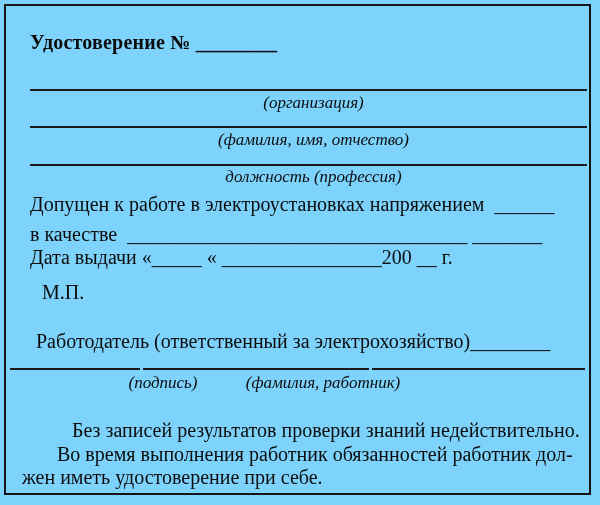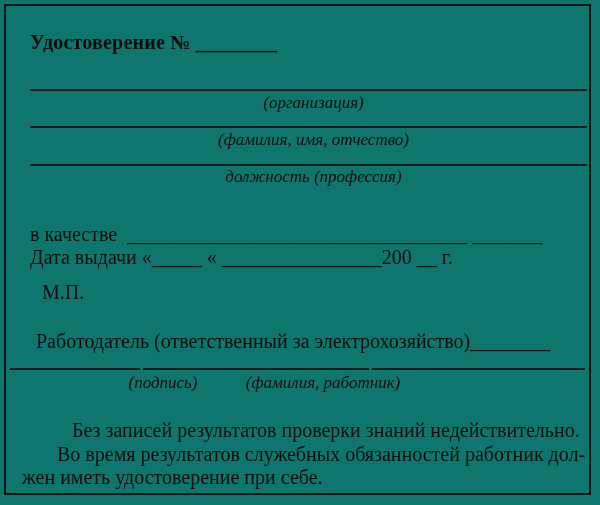--- a/index.html
+++ b/index.html
@@ -1,19 +1,19 @@
 <!DOCTYPE html>
 <html><head>
 <meta charset="utf-8">
 <style>
   html,body{margin:0;padding:0;background:#ffffff;}
   .page{
     position:relative;
     width:600px;height:505px;
-    background:#0f766e;
+    background:#7dd3fc;
     color:#0d0d0d;
     font-family:"Liberation Serif","DejaVu Serif",serif;
     overflow:hidden;
   }
   .frame{
     position:absolute;
     left:4px;top:4px;
     width:587px;height:491px;
     border:2px solid #151515;
     box-sizing:border-box;
@@ -39,35 +39,36 @@
 
   <div class="rule" style="left:30px;top:89px;width:557px;"></div>
   <div class="center-lbl lbl" style="top:93px;">(организация)</div>
 
   <div class="rule" style="left:30px;top:126px;width:557px;"></div>
   <div class="center-lbl lbl" style="top:130px;">(фамилия, имя, отчество)</div>
 
   <div class="rule" style="left:30px;top:164px;width:557px;"></div>
   <div class="center-lbl lbl" style="top:167px;">должность (профессия)</div>
 
+  <div class="abs body-text" style="left:30px;top:193px;">Допущен к работе в электроустановках напряжением  ______</div>
 
   <div class="abs body-text" style="left:30px;top:223px;">в качестве  __________________________________ _______</div>
 
   <div class="abs body-text" style="left:30px;top:246px;">Дата выдачи «_____ « ________________200 __ г.</div>
 
   <div class="abs body-text" style="left:42px;top:281px;">М.П.</div>
 
   <div class="abs body-text" style="left:28px;top:330px;margin-left:8px;">Работодатель (ответственный за электрохозяйство)________</div>
 
   <div class="sig-rule" style="left:10px;top:368px;width:575px;">
     <div class="rule-seg" style="width:130px;"></div>
     <div class="rule-seg" style="width:226px;"></div>
     <div class="rule-seg" style="width:213px;"></div>
   </div>
 
   <div class="anchor-lbl lbl" style="left:163px;top:373px;">(подпись)</div>
   <div class="anchor-lbl lbl" style="left:323px;top:373px;">(фамилия, работник)</div>
 
   <div class="abs body-text" style="left:72px;top:419px;">Без записей результатов проверки знаний недействительно.</div>
-  <div class="abs body-text" style="left:57px;top:443px;">Во время результатов служебных обязанностей работник дол-</div>
+  <div class="abs body-text" style="left:57px;top:443px;">Во время выполнения работник обязанностей работник дол-</div>
   <div class="abs body-text" style="left:10px;top:466px;margin-left:12px;">жен иметь удостоверение при себе.</div>
 
 </div>
 
 </body></html>

